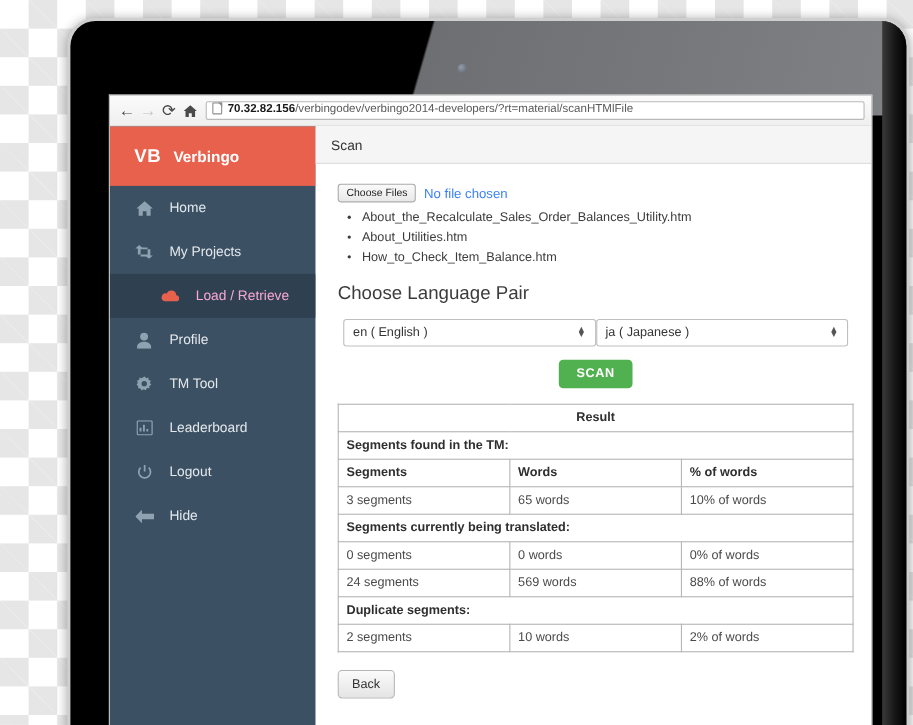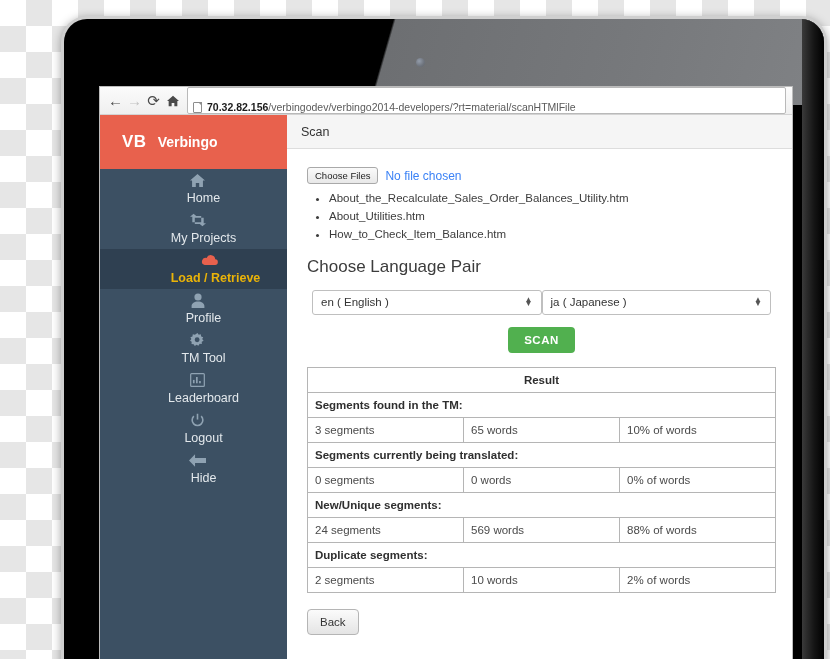--- a/index.html
+++ b/index.html
@@ -89,27 +89,27 @@
   .nav-btn {
     width: 19px; height: 20px;
     display: flex; align-items: center; justify-content: center;
     color: #4a4a4a;
     font-size: 15px;
     line-height: 1;
   }
   .nav-btn.disabled { color: #c2c2c2; }
   #urlbar {
     flex: 1;
-    height: 27px;
+    height: 17px;
     margin-left: 5px;
     background: #ffffff;
     border: 1px solid #b9b9b9;
     border-radius: 2px;
     display: flex;
-    align-items: flex-end;
+    align-items: flex-start;
     padding: 0 5px;
     overflow: hidden;
   }
   #page-icon {
     width: 9px; height: 11px;
     border: 1px solid #8d8d8d;
     border-radius: 1px;
     background: #fff;
     margin-right: 5px;
     flex: 0 0 auto;
@@ -162,36 +162,35 @@
     font-weight: bold;
   }
   .nav-item {
     height: 40px;
     display: flex;
     align-items: center;
     padding-left: 20px;
     color: #e3e8ec;
     font-size: 12.5px;
     cursor: pointer;
-    flex-direction: column;
   }
   .nav-item .ico {
     width: 22px;
     flex: 0 0 22px;
     display: flex;
     align-items: center;
     justify-content: center;
     margin-right: 12px;
     color: #8fa2b2;
   }
   .nav-item .ico svg { display: block; }
   .nav-item.active {
     background: #2f4051;
-    color: #eab308;
-    font-weight: bold;
+    color: #f9a8d4;
+    font-weight: normal;
     padding-left: 44px;
   }
   .nav-item.active .ico { color: #e8614d; }
 
   
   #content {
     flex: 1;
     background: #ffffff;
     display: flex;
     flex-direction: column;
@@ -500,38 +499,40 @@
           <table class="result">
             <tbody>
               <tr>
                 <td class="title" colspan="3">Result</td>
               </tr>
 
               <tr>
                 <td class="section" colspan="3">Segments found in the TM:</td>
               </tr>
               <tr>
+                <td class="colhead">Segments</td>
+                <td class="colhead">Words</td>
+                <td class="colhead">% of words</td>
+              </tr>
+              <tr>
                 <td>3 segments</td>
                 <td>65 words</td>
                 <td>10% of words</td>
               </tr>
 
               <tr>
                 <td class="section" colspan="3">Segments currently being translated:</td>
               </tr>
               <tr>
                 <td>0 segments</td>
                 <td>0 words</td>
                 <td>0% of words</td>
               </tr>
 
               <tr>
-                <td class="section" colspan="3">New/Unique segments:</td>
-              </tr>
-              <tr>
                 <td>24 segments</td>
                 <td>569 words</td>
                 <td>88% of words</td>
               </tr>
 
               <tr>
                 <td class="section" colspan="3">Duplicate segments:</td>
               </tr>
               <tr>
                 <td>2 segments</td>

